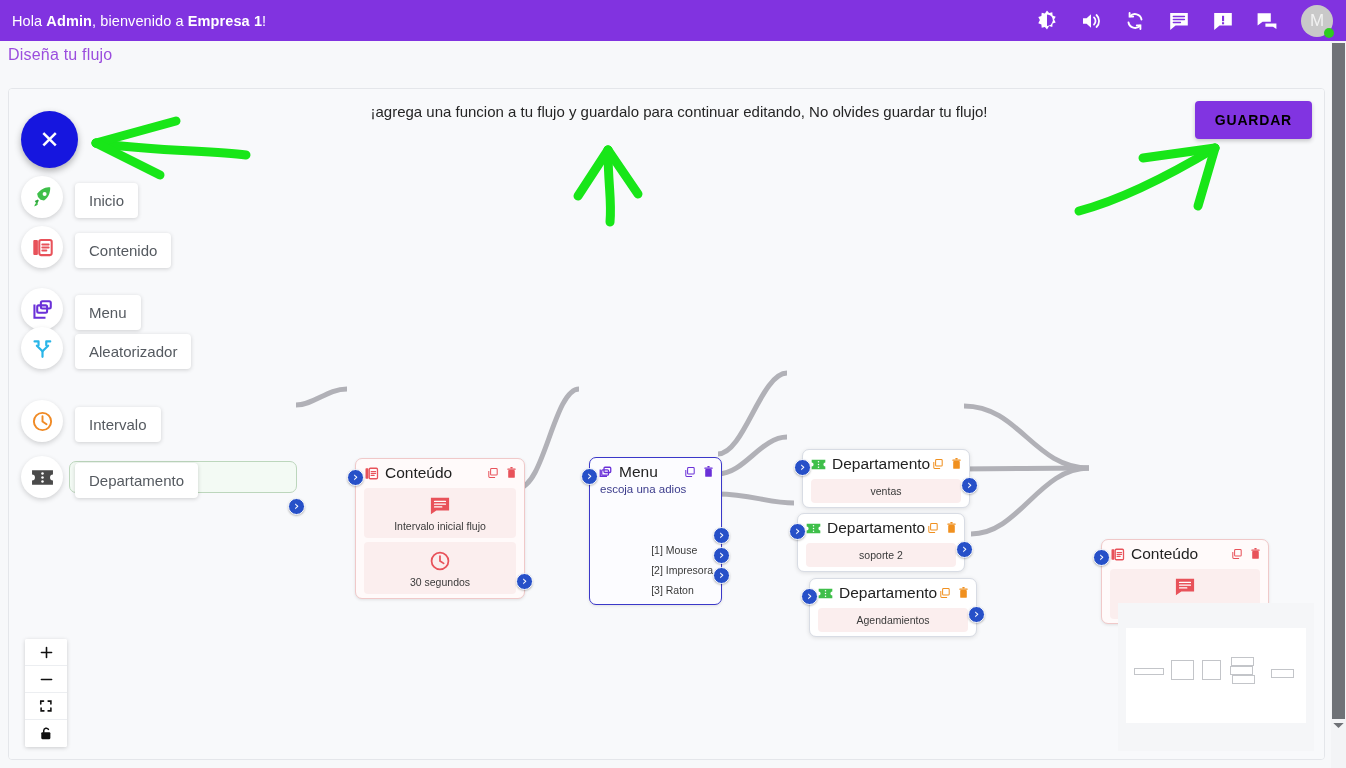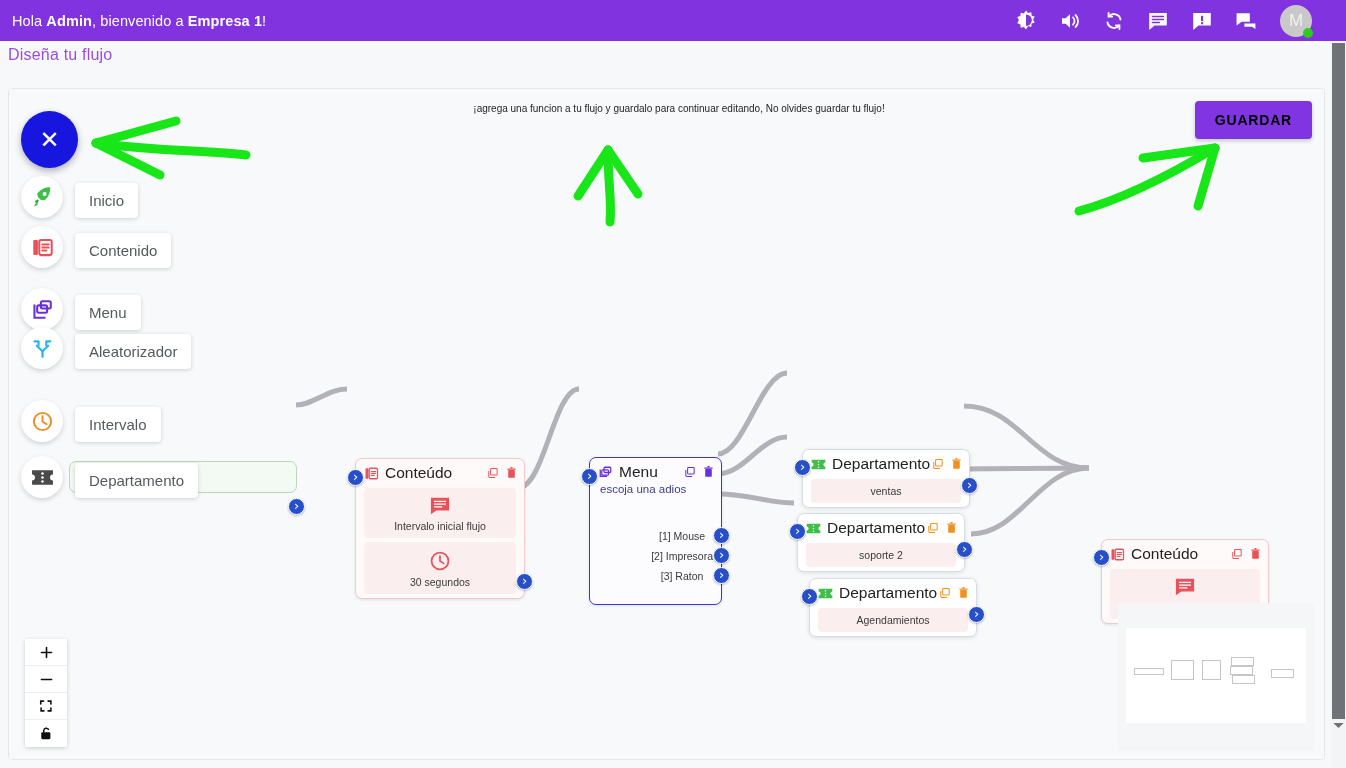--- a/index.html
+++ b/index.html
@@ -9,21 +9,21 @@
     background: #f7f8fa;
     overflow: hidden;
   }
 
   
   #topbar {
     position: absolute; left: 0; top: 0;
     width: 1346px; height: 41px;
     background: #8133e0;
     display: flex; align-items: center;
-    padding: 0 26px 0 12px;
+    padding: 0 5px 0 12px;
     color: #ffffff;
   }
   #greeting { font-size: 14.5px; letter-spacing: .1px; white-space: nowrap; }
   #greeting b { font-weight: 700; }
   #topbar-icons {
     margin-left: auto;
     display: flex; align-items: center; gap: 20px;
     padding-right: 8px;
   }
   .tb-icon { width: 24px; height: 24px; display: block; cursor: pointer; }
@@ -59,21 +59,21 @@
   }
 
   
   #canvas { position: absolute; inset: 0; background: #f8f9fb; }
   #edges { position: absolute; left: 0; top: 0; width: 1317px; height: 672px; }
 
   
   #hint {
     position: absolute; left: 320px; top: 14px;
     width: 700px; text-align: center;
-    font-size: 10px; color: #252525;
+    font-size: 15px; color: #252525;
   }
   #save-button {
     position: absolute; right: 12px; top: 12px;
     background: #8134e1; color: #000000;
     border: none; border-radius: 4px;
     padding: 11px 20px;
     font-size: 14px; font-weight: 600; letter-spacing: .8px;
     font-family: "Liberation Sans", sans-serif;
     cursor: pointer;
     box-shadow: 0 2px 4px rgba(0,0,0,.20);
@@ -137,21 +137,21 @@
     font-size: 14px; color: #222; display: flex; align-items: center; gap: 6px;
   }
   #node-start .s-desc { font-size: 11px; color: #2f4f2f; margin-top: 6px; }
 
   
   #node-contenido1 { left: 346px; top: 369px; width: 170px; border: 1px solid #f0c9c9; background:#fffafa;
      box-shadow:0 1px 3px rgba(0,0,0,.10); }
   
   #node-menu { left: 580px; top: 368px; width: 133px; height: 148px;
      border: 1px solid #3b38c9; background: #fcfcff; box-shadow: 0 1px 3px rgba(0,0,0,.10); }
-  .menu-opts { position: absolute; right: 8px; bottom: 18px; text-align: center; }
+  .menu-opts { position: absolute; right: 8px; bottom: 4px; text-align: left; }
   .menu-opt { font-size: 10.5px; color: #3a3a3a; line-height: 20px; white-space: nowrap; }
 
   .dept { border: 1px solid #d8dce4; box-shadow: 0 1px 4px rgba(0,0,0,.11); }
   #node-dept1 { left: 793px; top: 360px; width: 168px; }
   #node-dept2 { left: 788px; top: 424px; width: 168px; }
   #node-dept3 { left: 800px; top: 489px; width: 168px; }
   #node-contenido2 { left: 1092px; top: 450px; width: 168px;
      border: 1px solid #f0c9c9; background: #fffafa; box-shadow: 0 1px 3px rgba(0,0,0,.10); }
 
   

